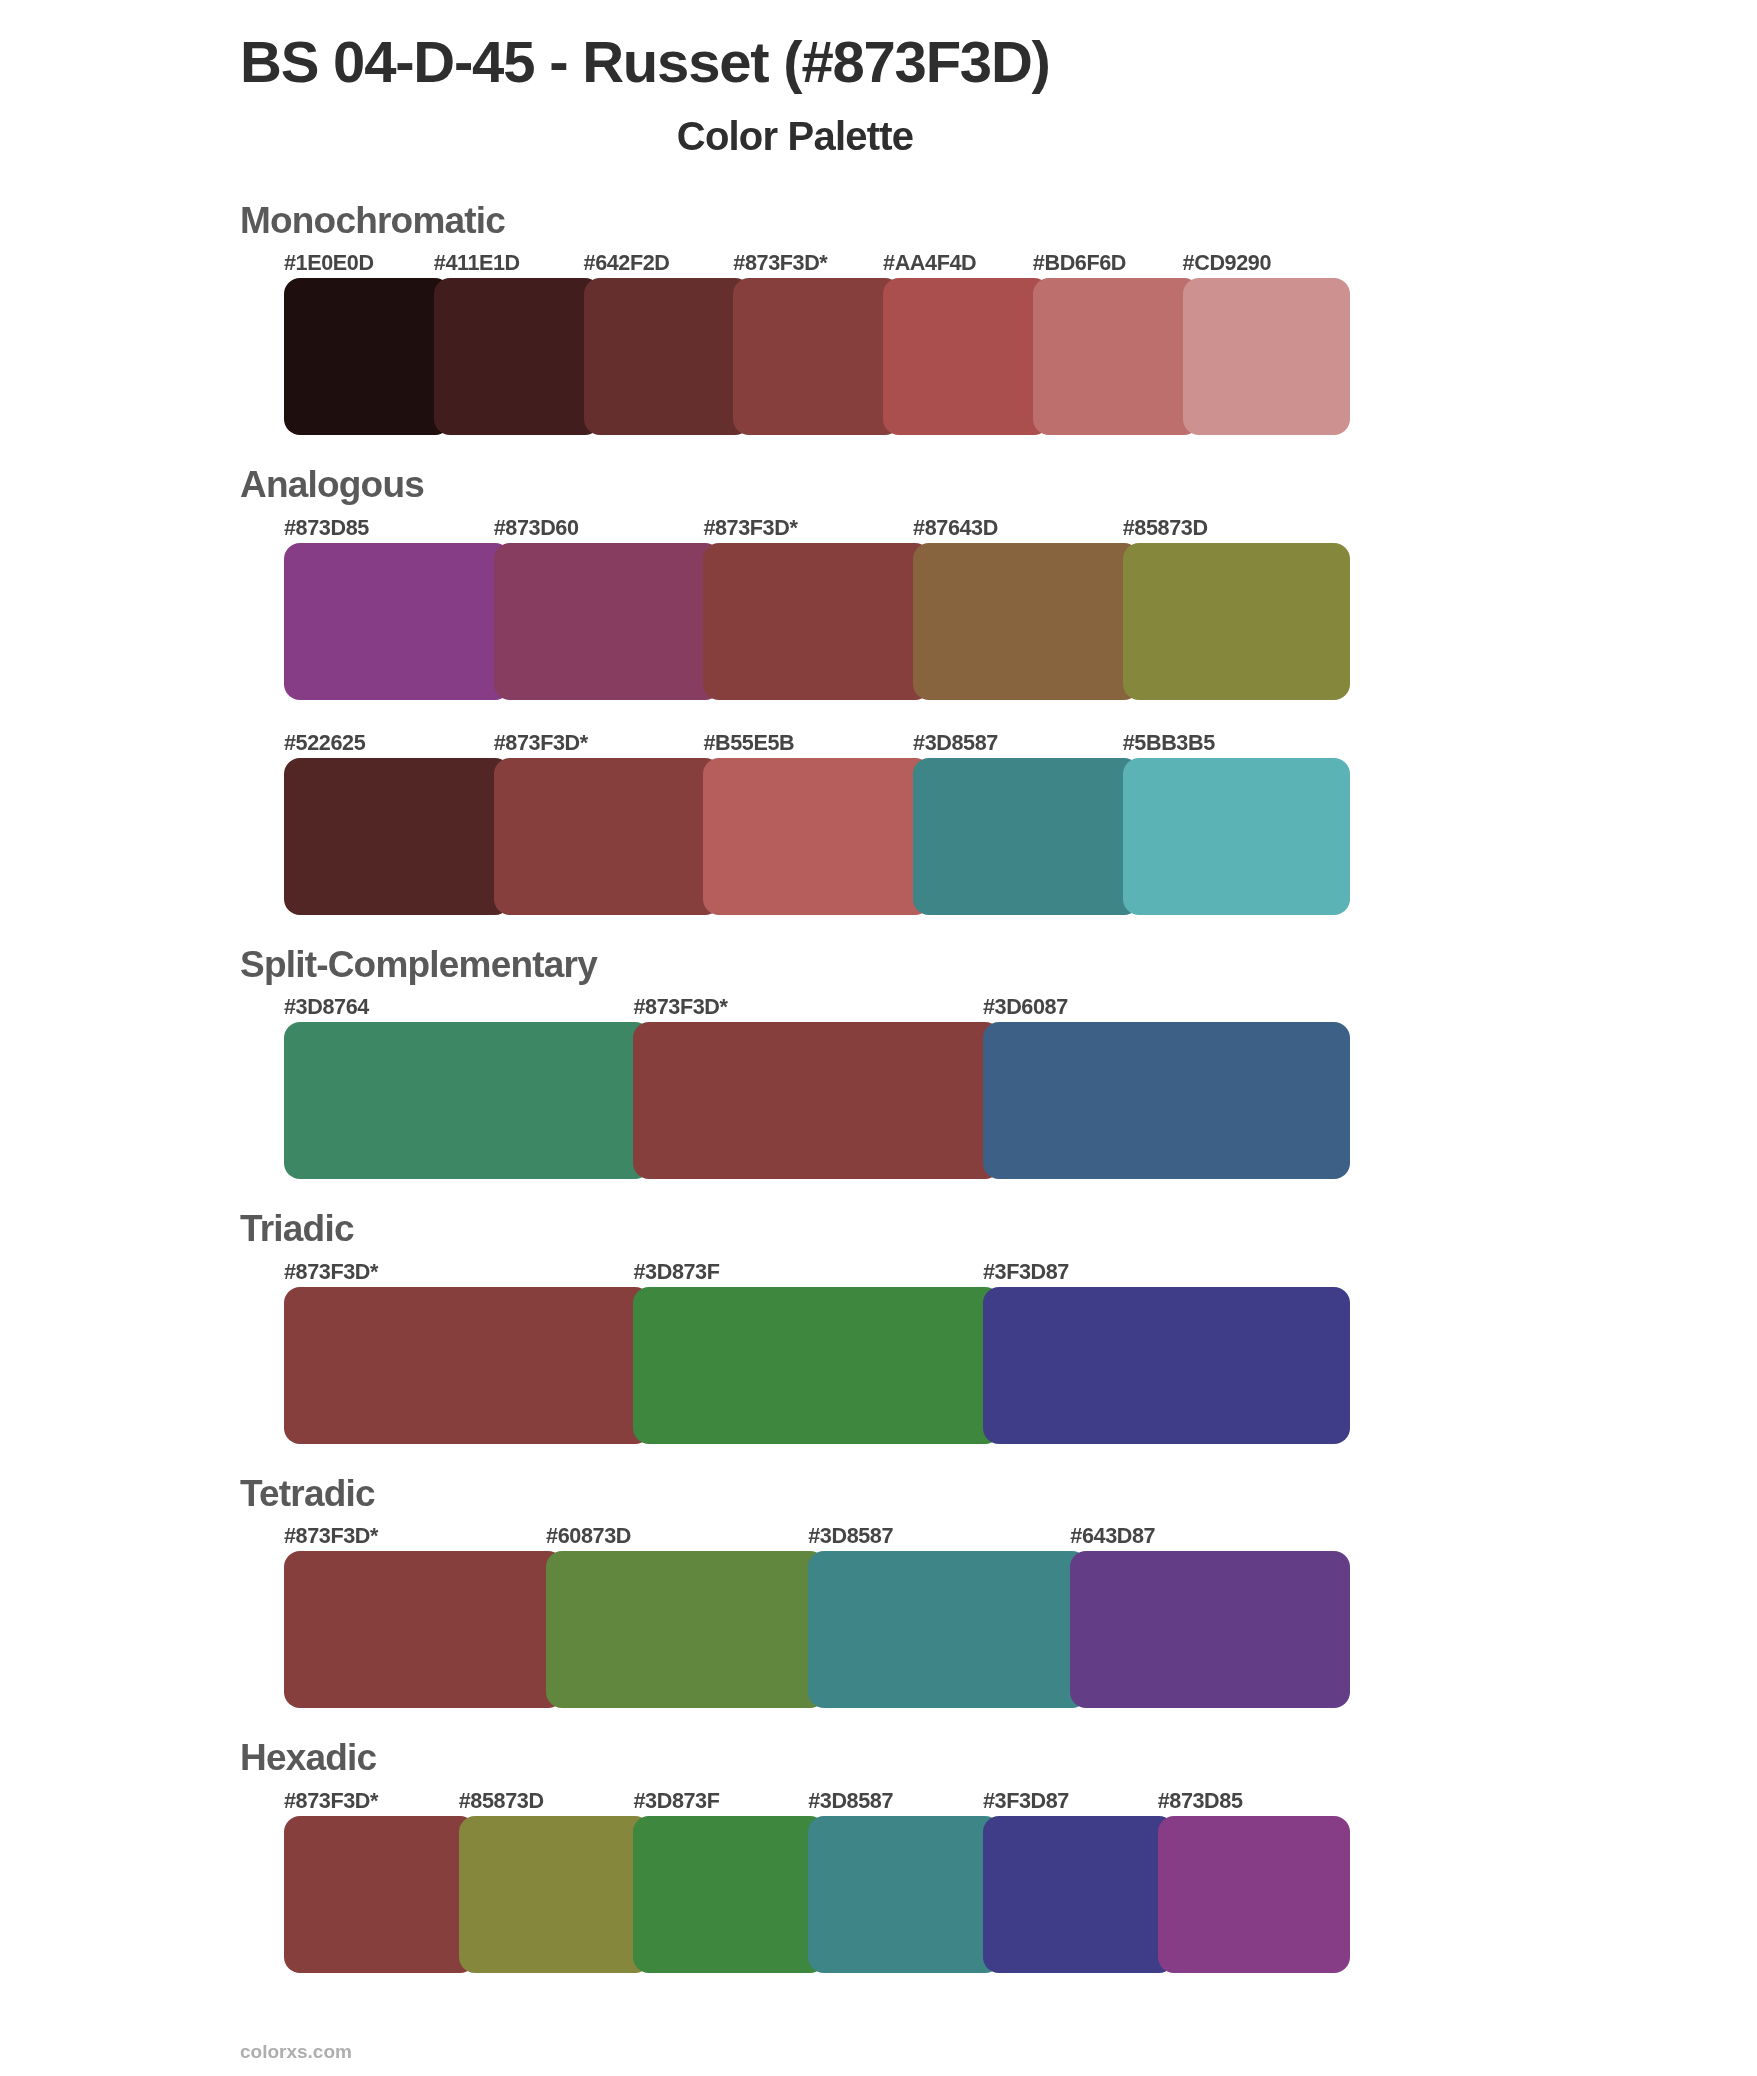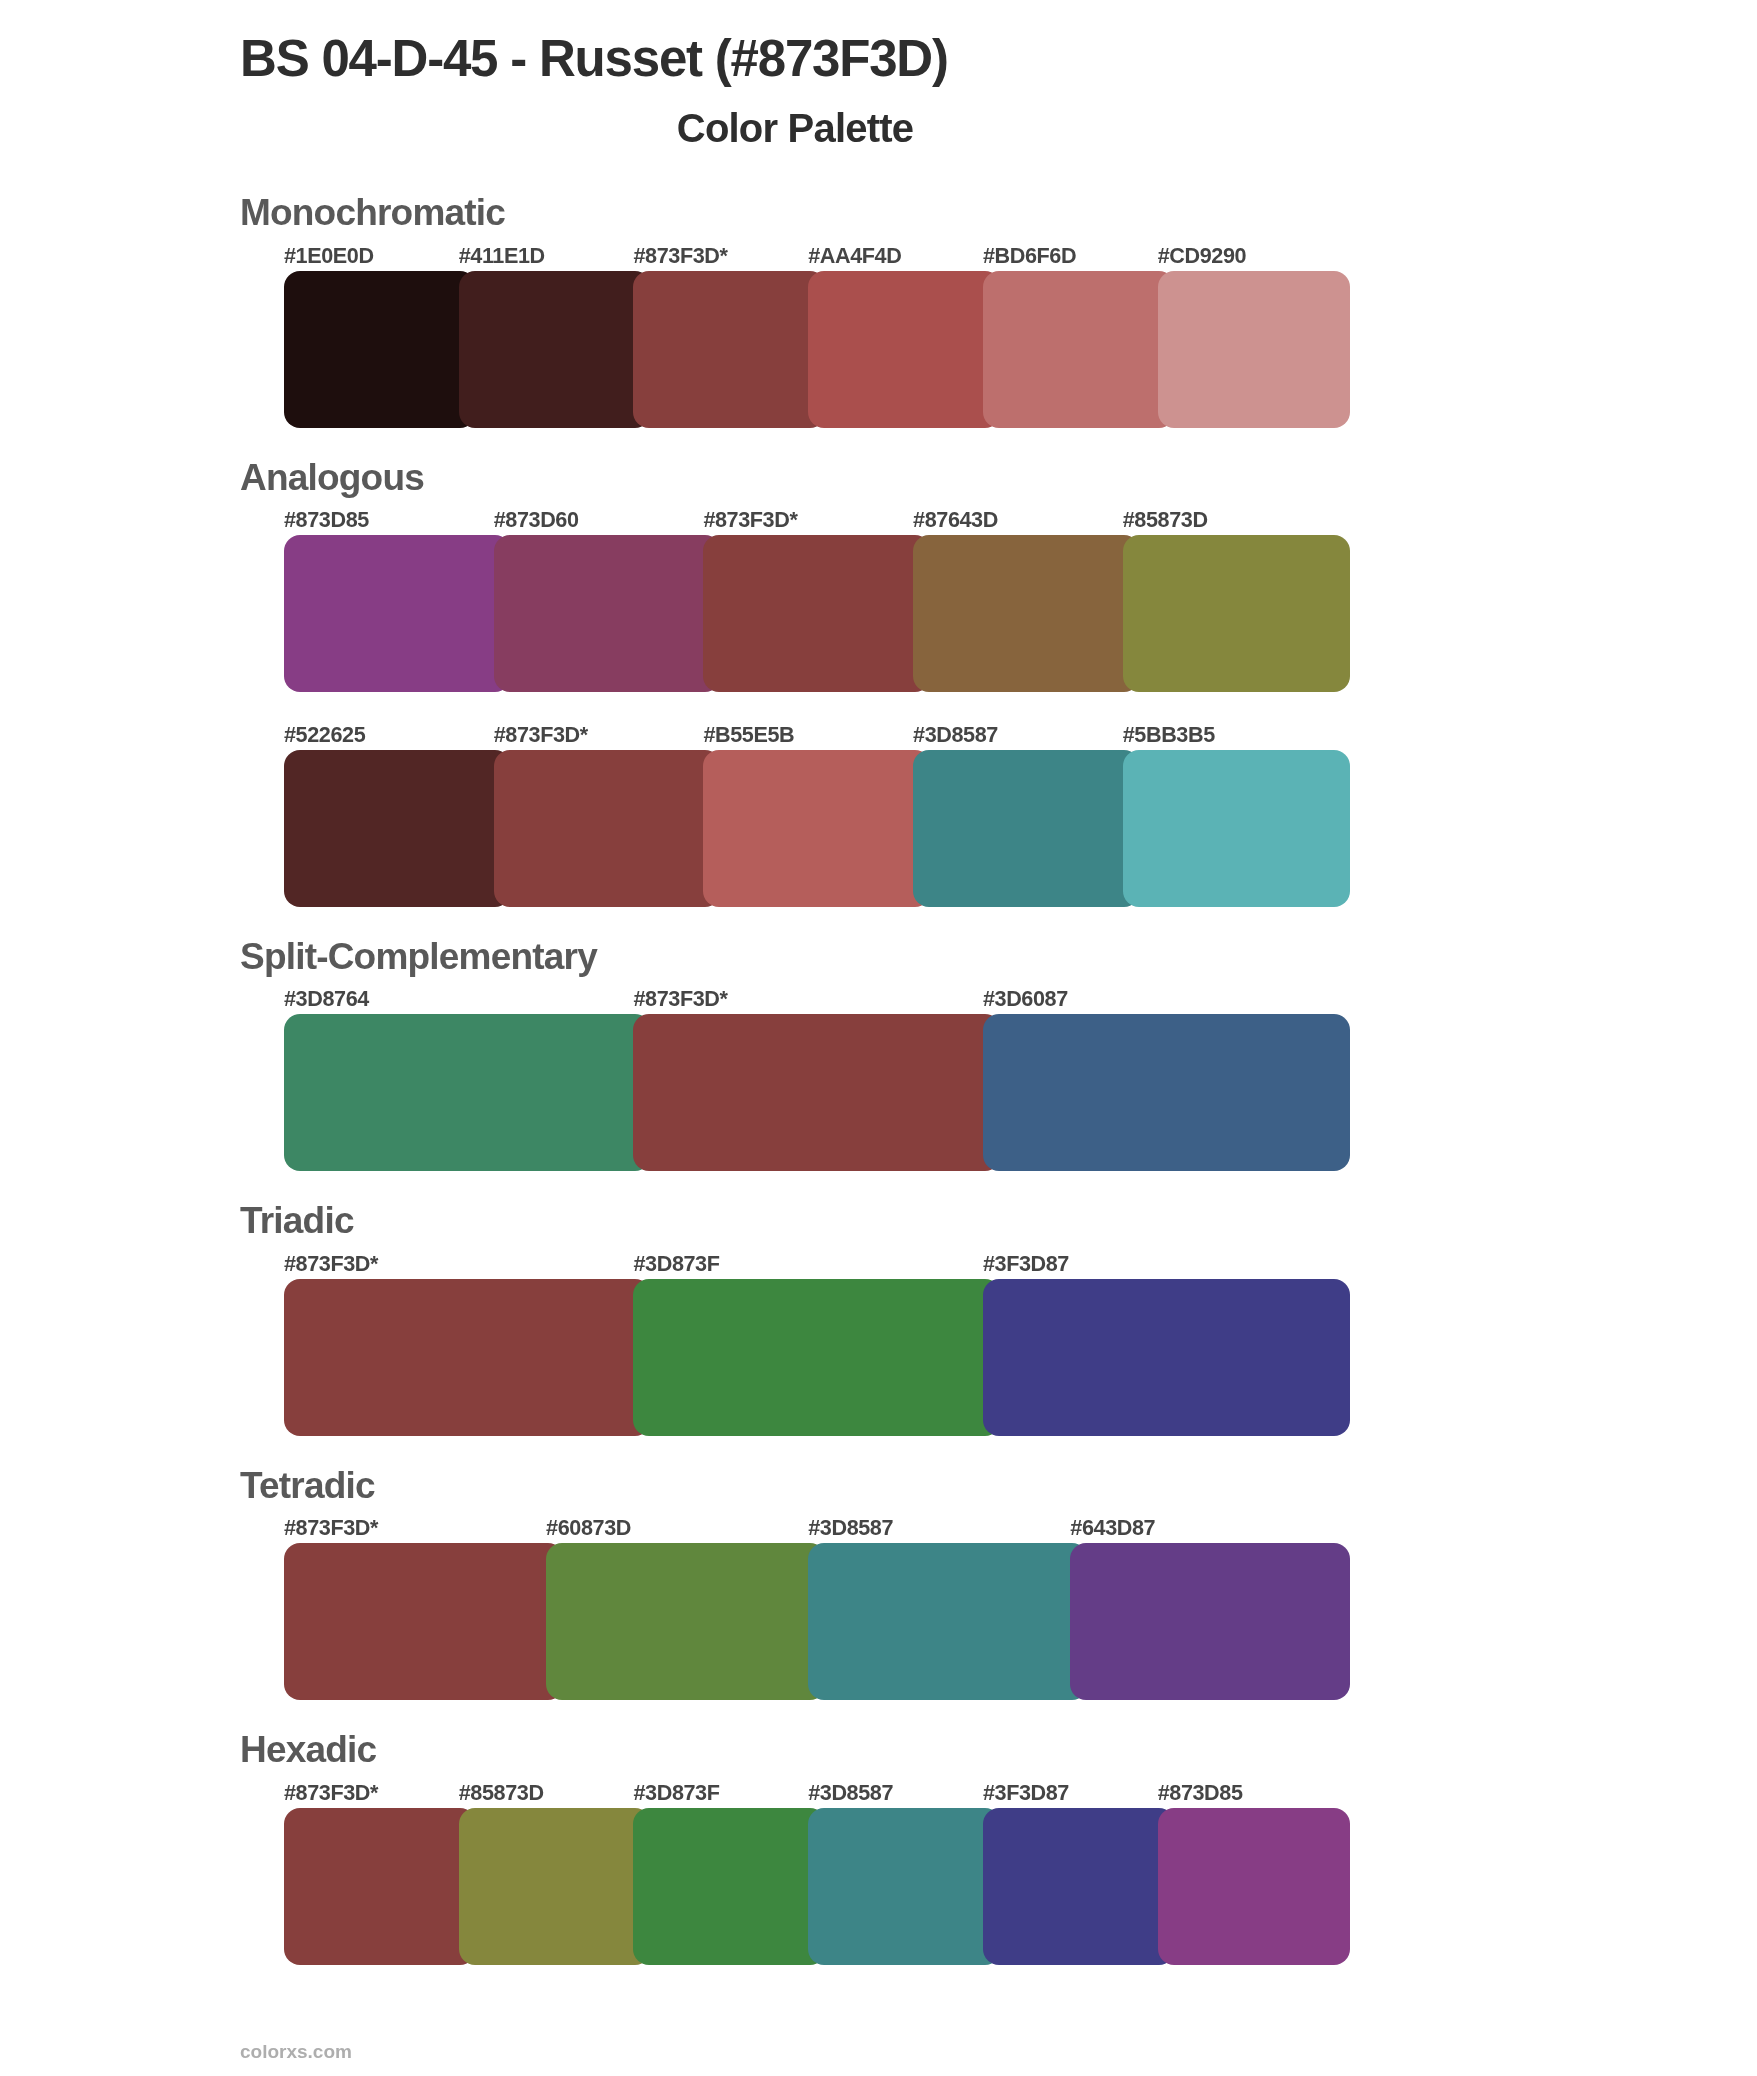--- a/index.html
+++ b/index.html
@@ -15,21 +15,21 @@
     overflow: hidden;
   }
   .page {
     position: absolute;
     top: 0;
     left: 240px;
     width: 1110px;
   }
   .page-title {
     margin: 30px 0 16px 0;
-    font-size: 51px;
+    font-size: 58px;
     line-height: 1.12;
     font-weight: 700;
     letter-spacing: -1.2px;
     color: #2e2e2e;
   }
   .page-subtitle {
     margin: 19px 0 0 0;
     font-size: 40px;
     line-height: 1.1;
     font-weight: 700;
@@ -103,20 +103,24 @@
       <div class="swatch-row">
         <div class="swatch-cell">
           <div class="swatch-hex">#1E0E0D</div>
           <div class="swatch-chip" style="background-color: rgb(30, 14, 13);"></div>
         </div>
         <div class="swatch-cell">
           <div class="swatch-hex">#411E1D</div>
           <div class="swatch-chip" style="background-color: rgb(65, 30, 29);"></div>
         </div>
         <div class="swatch-cell">
+          <div class="swatch-hex">#642F2D</div>
+          <div class="swatch-chip" style="background-color: rgb(100, 47, 45);"></div>
+        </div>
+        <div class="swatch-cell">
           <div class="swatch-hex">#873F3D*</div>
           <div class="swatch-chip" style="background-color: rgb(135, 63, 61);"></div>
         </div>
         <div class="swatch-cell">
           <div class="swatch-hex">#AA4F4D</div>
           <div class="swatch-chip" style="background-color: rgb(170, 79, 77);"></div>
         </div>
         <div class="swatch-cell">
           <div class="swatch-hex">#BD6F6D</div>
           <div class="swatch-chip" style="background-color: rgb(189, 111, 109);"></div>

